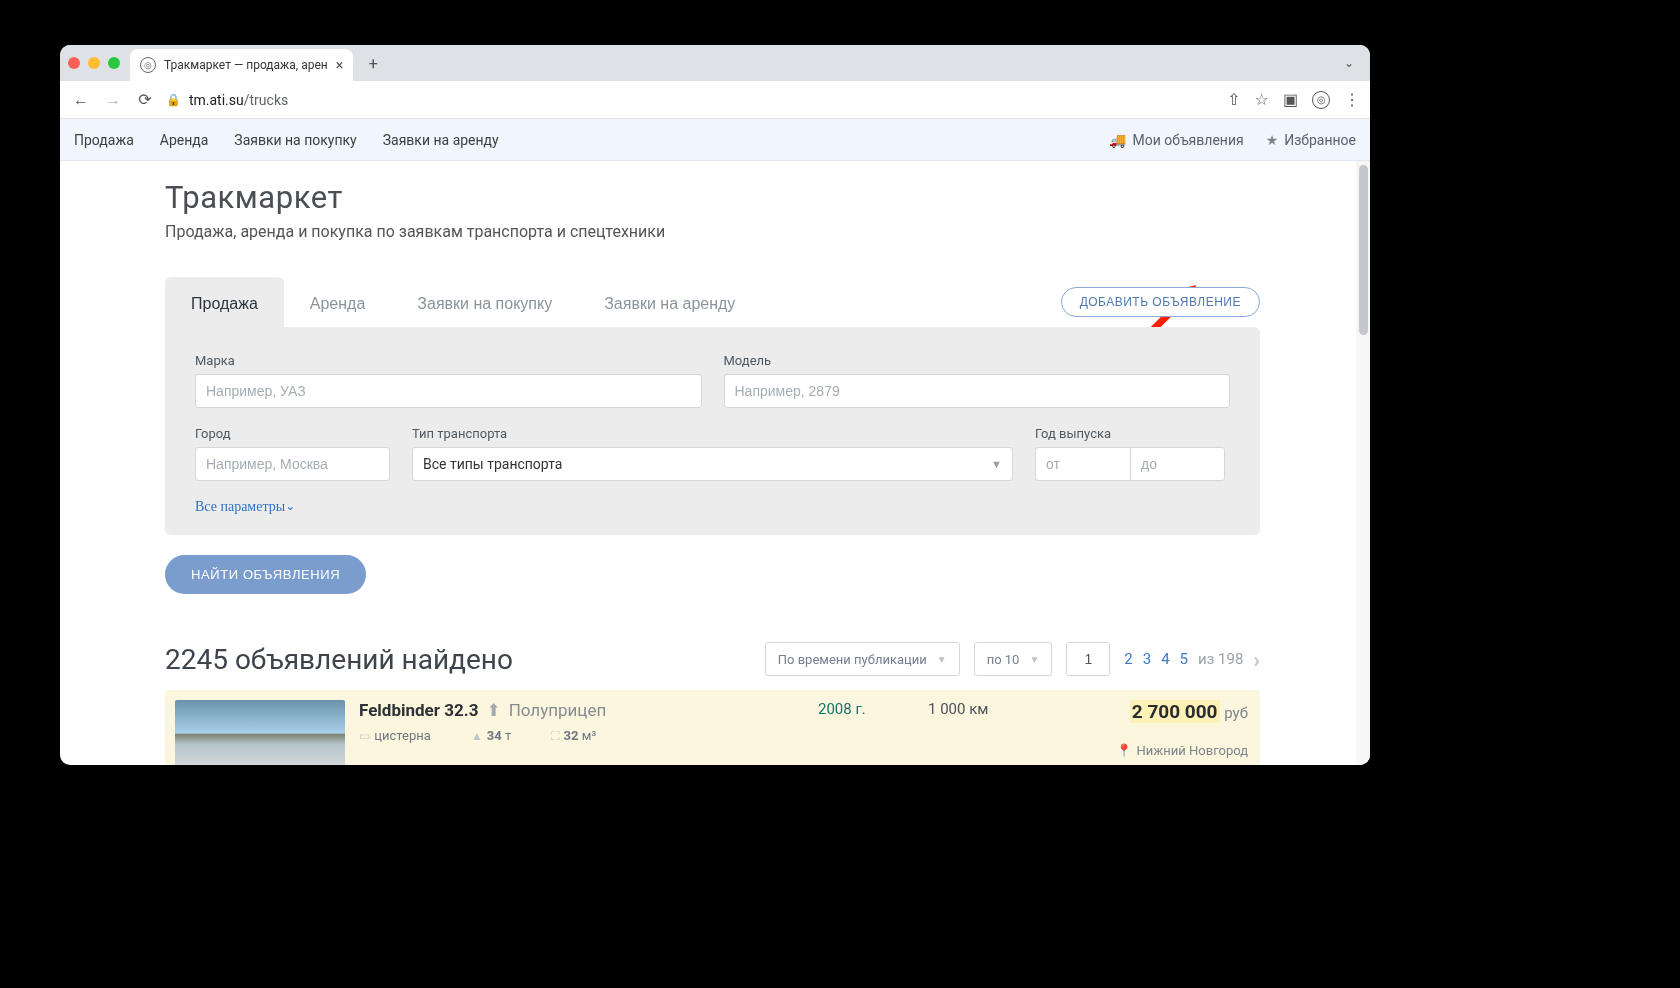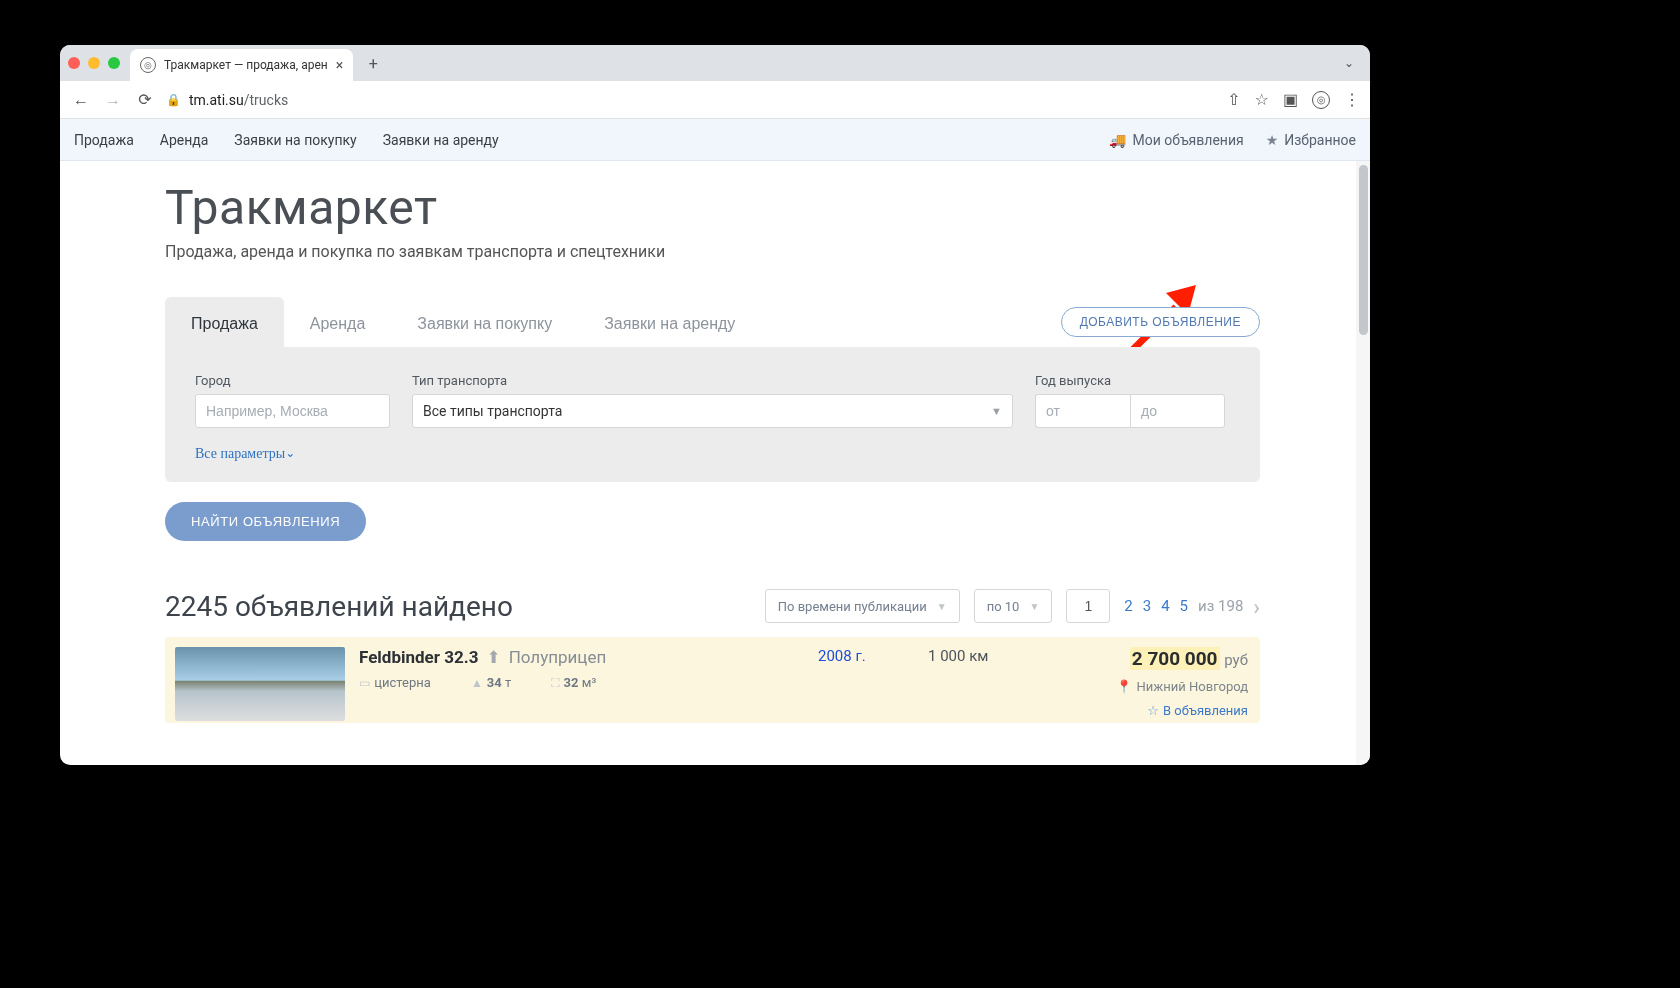--- a/index.html
+++ b/index.html
@@ -95,21 +95,21 @@
   .scroll-track {
     position:absolute; right:0; top:0; bottom:0; width:14px; background:#f6f6f6;
   }
   .scroll-thumb { position:absolute; right:2px; top:4px; width:9px; height:170px; background:#c3c6ca; border-radius:5px;}
 
   .content {
     width: 1095px;
     margin-left: 105px;
     padding-top: 18px;
   }
-  h1 { font-size: 48px; color:#4a4f55; font-weight:400; letter-spacing:.5px;}
+  h1 { font-size: 31px; color:#4a4f55; font-weight:400; letter-spacing:.5px;}
   .subtitle { font-size:16px; color:#555; margin-top:6px; }
 
   .searchbox {
     margin-top: 36px;
     position:relative;
   }
   .tabs {
     display:flex;
     gap:0;
     align-items:flex-end;
@@ -203,23 +203,23 @@
     flex-shrink:0;
   }
   .listing-body { flex:1; display:flex; }
   .col1 { flex:1.4;}
   .titlerow { display:flex; align-items:center; gap:8px; font-size:17px;}
   .titlerow .name { font-weight:700; color:#2c3136;}
   .titlerow .lift { color:#a2a8ae;}
   .titlerow .cat { color:#868d94;}
   .specs { display:flex; gap:40px; margin-top:8px; font-size:13px; color:#6e7882; align-items:flex-start;}
   .specs .ic { color:#bfc5ca; margin-right:4px; font-size:12px;}
-  .col2 { width:110px; font-size:15px; color:#1d4ed8;}
+  .col2 { width:110px; font-size:15px; color:#0f766e;}
   .col3 { width:120px; font-size:15px; color:#4c535a;}
-  .col4 { width:200px; display:flex; flex-direction:column; align-items:flex-end; gap:9px;}
+  .col4 { width:200px; display:flex; flex-direction:column; align-items:flex-end; gap:20px;}
   .price { font-size:19px;}
   .price .amt { background:#fef1b8; padding:0 2px; font-weight:700; color:#2a2d30;}
   .price .cur { color:#7d858c; font-size:15px;}
   .loc { font-size:13px; color:#7d858c; display:flex;align-items:center;gap:4px;}
   .fav { font-size:13px; color:#3b79c9; display:flex;align-items:center;gap:4px;}
   .fav .st { color:#6a95d1;}
 
   
   .arrow-ann {
     position:absolute;
@@ -302,20 +302,30 @@
         <div class="tabs">
           <button class="tabbtn active">Продажа</button>
           <button class="tabbtn">Аренда</button>
           <button class="tabbtn">Заявки на покупку</button>
           <button class="tabbtn">Заявки на аренду</button>
           <button class="addbtn">ДОБАВИТЬ ОБЪЯВЛЕНИЕ</button>
         </div>
 
         <div class="filters">
           <div class="row">
+            <div class="field" style="flex:1">
+              <label>Марка</label>
+              <input class="inp" placeholder="Например, УАЗ" style="">
+            </div>
+            <div class="field" style="flex:1">
+              <label>Модель</label>
+              <input class="inp" placeholder="Например, 2879" style="">
+            </div>
+          </div>
+          <div class="row">
             <div class="field" style="width:195px">
               <label>Город</label>
               <input class="inp" placeholder="Например, Москва" style="">
             </div>
             <div class="field" style="flex:1">
               <label>Тип транспорта</label>
               <div class="sel">
                 <span>Все типы транспорта</span>
                 <span class="arr">▼</span>
               </div>

